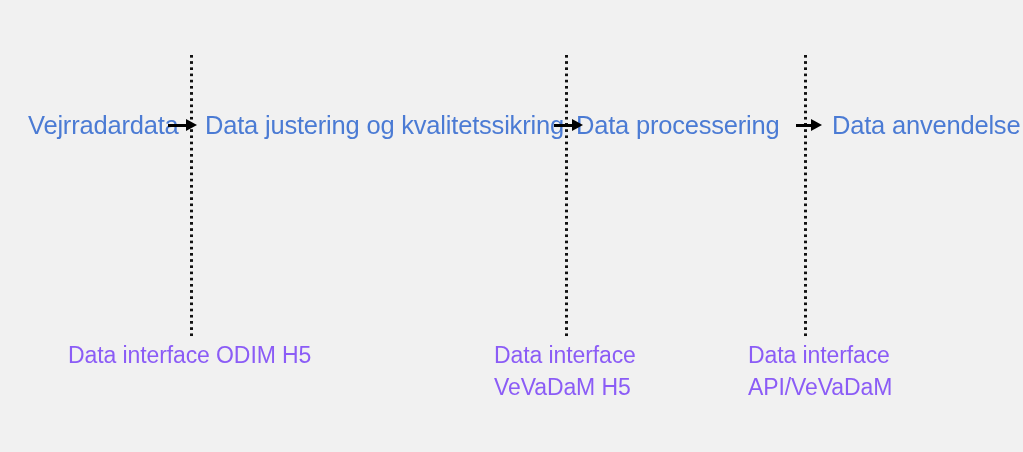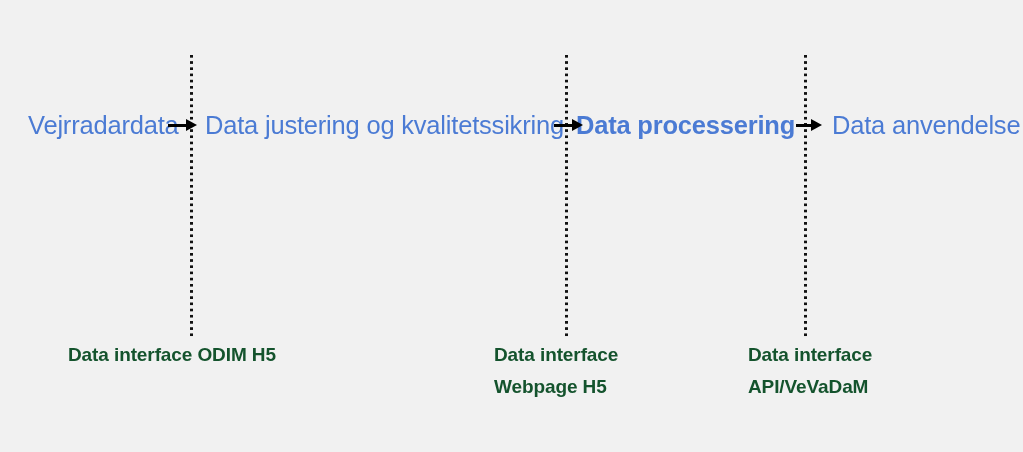--- a/index.html
+++ b/index.html
@@ -60,43 +60,42 @@
     width: 0;
     height: 0;
     border-top: 6.5px solid transparent;
     border-bottom: 6.5px solid transparent;
     border-left: 11px solid #000;
   }
 
   
   .caption {
     position: absolute;
-    color: #14532d;
-    font-size: 19px;
+    color: #8b5cf6;
+    font-size: 23px;
     line-height: 32px;
     white-space: nowrap;
     letter-spacing: -0.1px;
-    font-weight: bold;
   }
   .caption .line { display: block; }
 </style>
 </head>
 <body>
 
 <div id="diagram">
 
   <div class="divider" style="left:190px; top:55px; height:282px;"></div>
   <div class="divider" style="left:565px; top:55px; height:282px;"></div>
   <div class="divider" style="left:804px; top:55px; height:282px;"></div>
 
   <div class="stage-label" style="left:28px; top:110px;">Vejrradardata</div>
 
   <div class="stage-label" style="left:205px; top:110px;">Data justering og kvalitetssikring</div>
 
-  <div class="stage-label" style="left:576px; top:110px;font-weight:bold;">Data processering</div>
+  <div class="stage-label" style="left:576px; top:110px;">Data processering</div>
 
   <div class="stage-label" style="left:832px; top:110px;text-align:right;">Data anvendelse</div>
 
   <div class="arrow" style="left:168px; top:117px; width:29px;">
     <div class="shaft" style="width:20px;"></div>
     <div class="head" style="left:18px;"></div>
   </div>
 
   <div class="arrow" style="left:554px; top:117px; width:29px;">
     <div class="shaft" style="width:20px;"></div>
@@ -107,21 +106,21 @@
     <div class="shaft" style="width:17px;"></div>
     <div class="head" style="left:15px;"></div>
   </div>
 
   <div class="caption" style="left:68px; top:339px;">
     <span class="line">Data interface ODIM H5</span>
   </div>
 
   <div class="caption" style="left:494px; top:339px;">
     <span class="line">Data interface</span>
-    <span class="line">Webpage H5</span>
+    <span class="line">VeVaDaM H5</span>
   </div>
 
   <div class="caption" style="left:748px; top:339px;">
     <span class="line">Data interface</span>
     <span class="line">API/VeVaDaM</span>
   </div>
 
 </div>
 
 </body></html>

